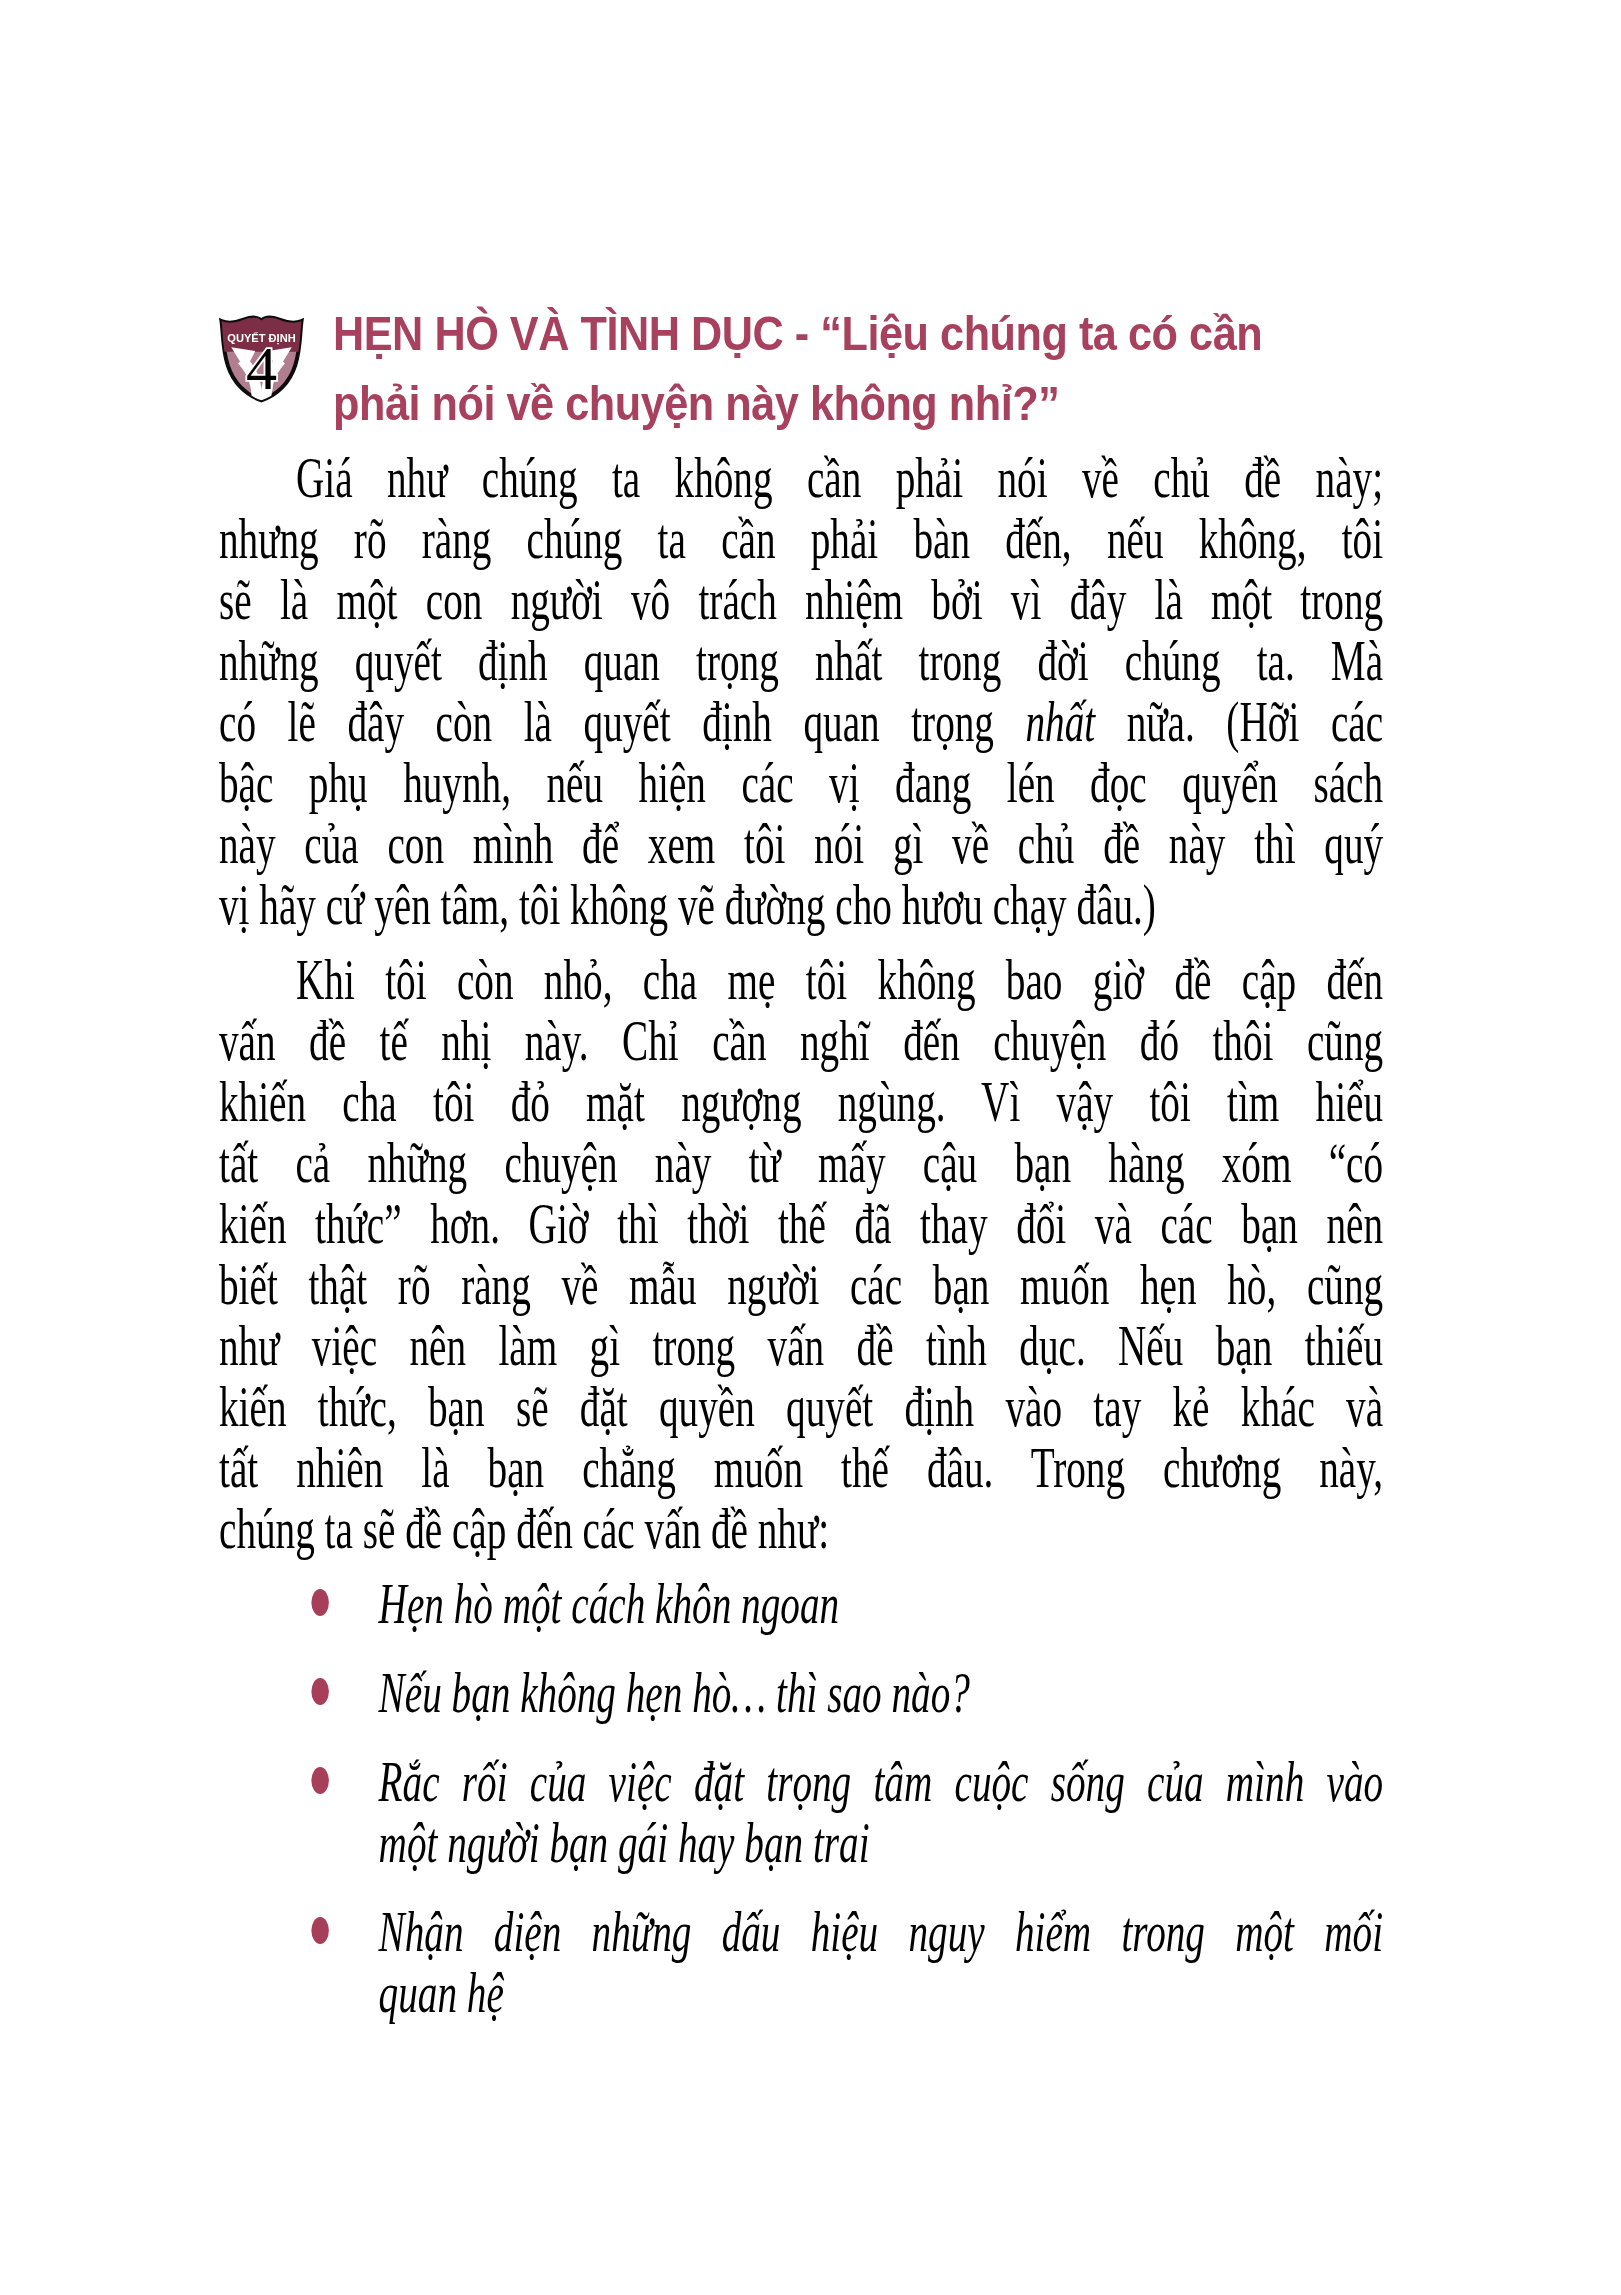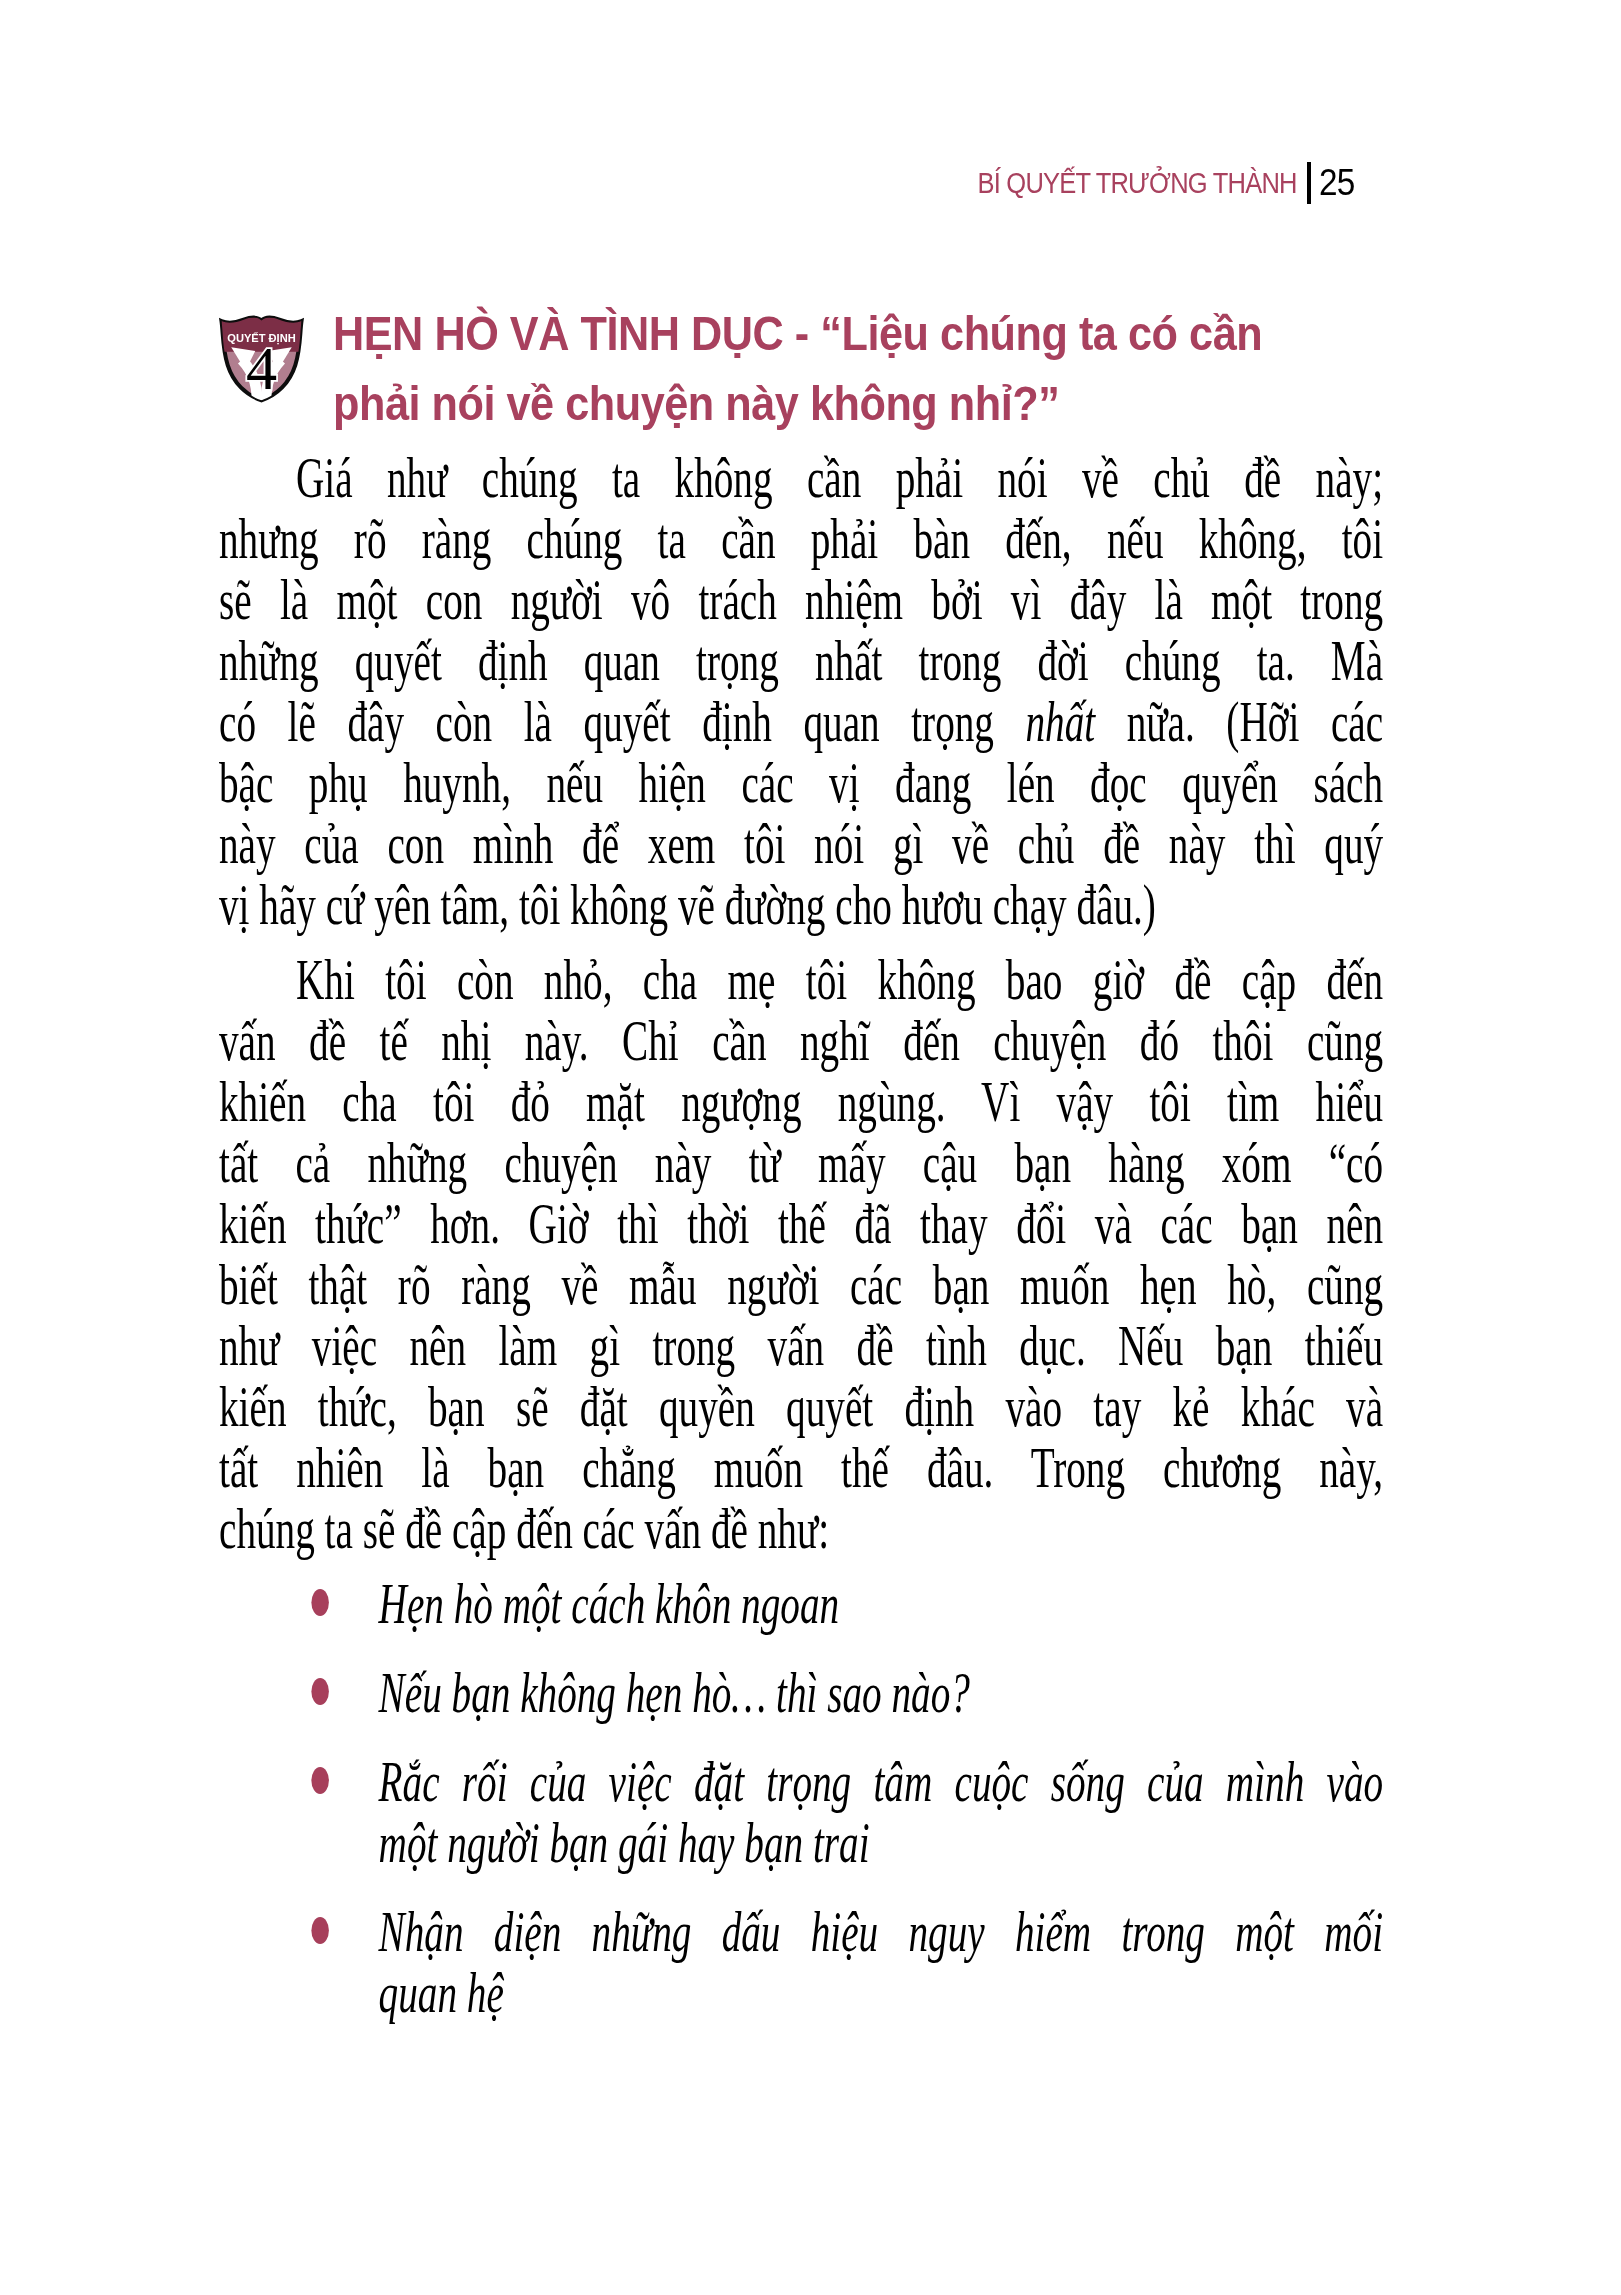--- a/index.html
+++ b/index.html
@@ -110,25 +110,20 @@
     flex:1;
     font-style:italic;
     min-width:0;
   }
 </style>
 </head>
 <body>
 
 <div class="page">
 
-  <div class="running-header">
-    <span class="rh-title">BÍ QUYẾT TRƯỞNG THÀNH</span>
-    <span class="rh-bar"></span>
-    <span class="rh-num">25</span>
-  </div>
 
   <div class="badge">
     <svg viewBox="0 0 200 200" xmlns="http://www.w3.org/2000/svg">
       <defs>
         <clipPath id="shieldClip">
           <path d="M100 16 C90 6 76 8 60 14 C42 21 24 23 10 17 C14 44 12 78 24 116 C37 157 66 184 100 195 C134 184 163 157 176 116 C188 78 186 44 190 17 C176 23 158 21 140 14 C124 8 110 6 100 16 Z"></path>
         </clipPath>
       </defs>
       <path d="M100 16 C90 6 76 8 60 14 C42 21 24 23 10 17 C14 44 12 78 24 116 C37 157 66 184 100 195 C134 184 163 157 176 116 C188 78 186 44 190 17 C176 23 158 21 140 14 C124 8 110 6 100 16 Z" fill="var(--badge_bottom)" stroke="#0d0d0d" stroke-width="9"></path>
       <rect x="0" y="0" width="200" height="86" fill="var(--badge_top)" clip-path="url(#shieldClip)"></rect>

